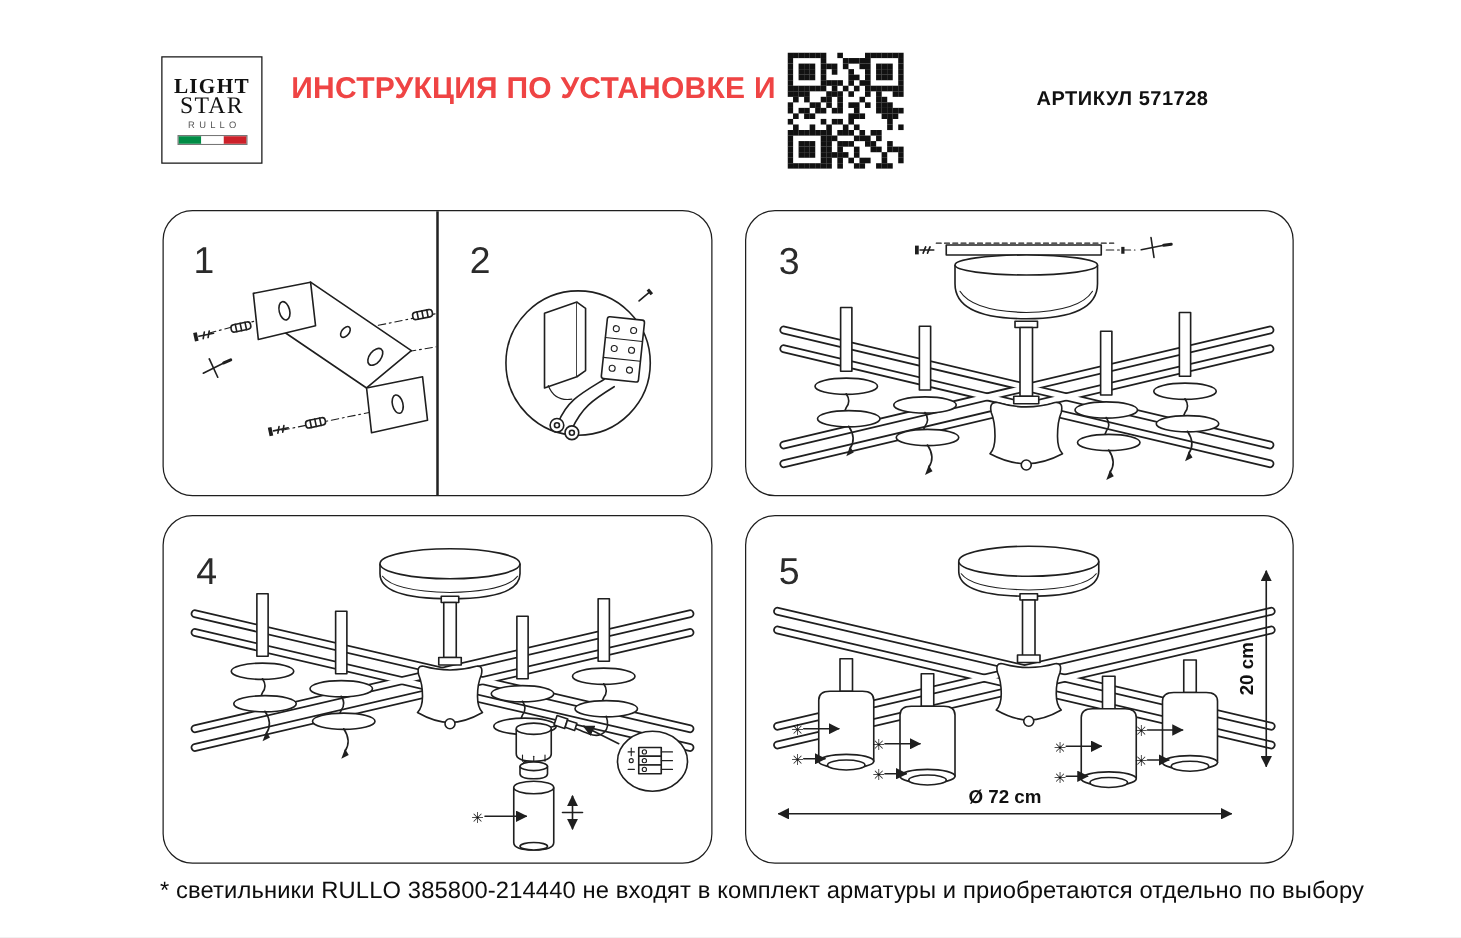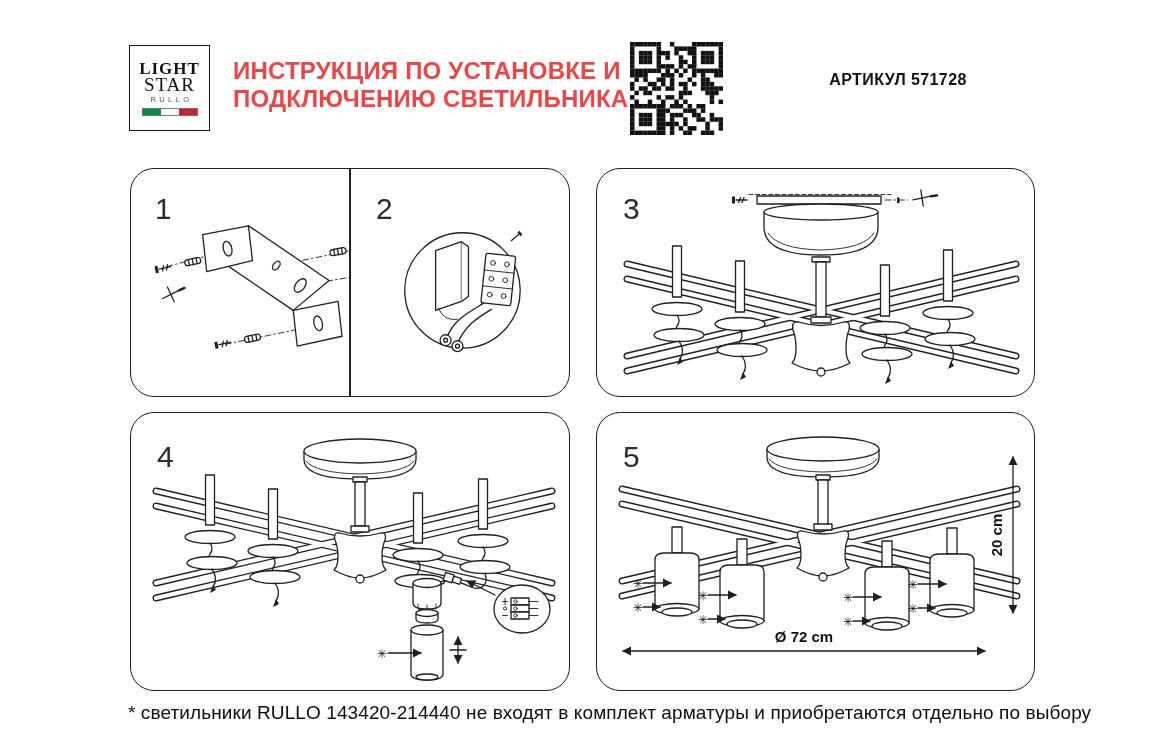--- a/index.html
+++ b/index.html
@@ -61,21 +61,20 @@
     <div class="l3">RULLO</div>
     <div class="flag">
         <span class="g"></span>
         <span class="w"></span>
         <span class="r"></span>
       </div>
   </div>
 
   <div class="title">
     <div>ИНСТРУКЦИЯ ПО УСТАНОВКЕ И</div>
-    <div>ПОДКЛЮЧЕНИЮ СВЕТИЛЬНИКА</div>
   </div>
 
   <svg id="qr" class="qr" viewBox="0 0 93 93" fill="#111">
       <rect x="0.00" y="0.00" width="4.49" height="4.49"></rect>
       <rect x="4.43" y="0.00" width="4.49" height="4.49"></rect>
       <rect x="8.86" y="0.00" width="4.49" height="4.49"></rect>
       <rect x="13.29" y="0.00" width="4.49" height="4.49"></rect>
       <rect x="17.71" y="0.00" width="4.49" height="4.49"></rect>
       <rect x="22.14" y="0.00" width="4.49" height="4.49"></rect>
       <rect x="26.57" y="0.00" width="4.49" height="4.49"></rect>
@@ -722,14 +721,14 @@
         <line class="s" x1="416" y1="44" x2="416" y2="200" marker-start="url(#ah5)" marker-end="url(#ah5)"></line>
         <text class="dimtext" transform="translate(405,122) rotate(-90)" text-anchor="middle">20 cm</text>
       </g>
       <g>
         <line class="s" x1="26" y1="238" x2="388" y2="238" marker-start="url(#ah5)" marker-end="url(#ah5)"></line>
         <text class="dimtext" x="207" y="229" text-anchor="middle">Ø 72 cm</text>
       </g>
     </svg>
   </div>
 
-  <div class="footnote">* светильники RULLO 143420-214440 не входят в комплект арматуры и приобретаются отдельно по выбору</div>
+  <div class="footnote">* светильники RULLO 385800-214440 не входят в комплект арматуры и приобретаются отдельно по выбору</div>
 </div>
 
 </body></html>

